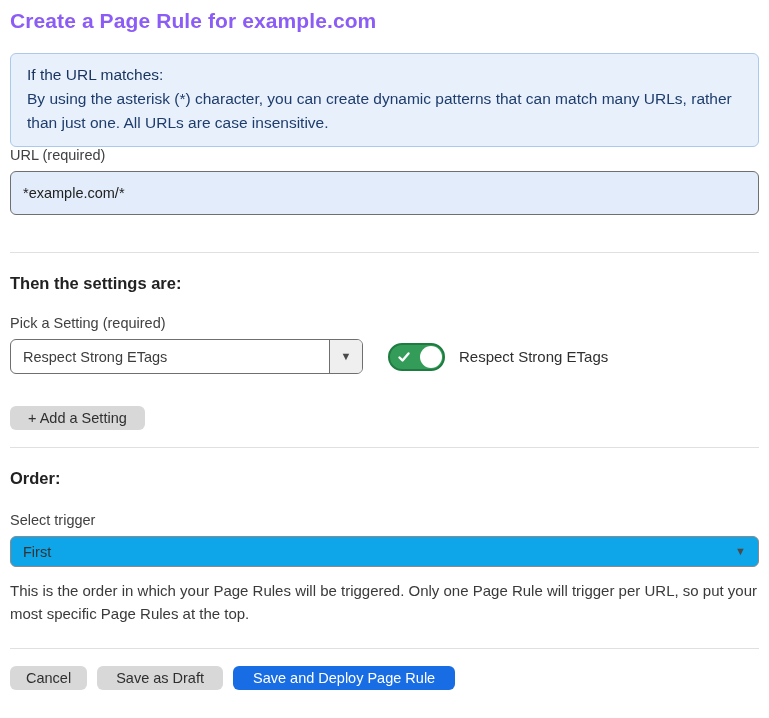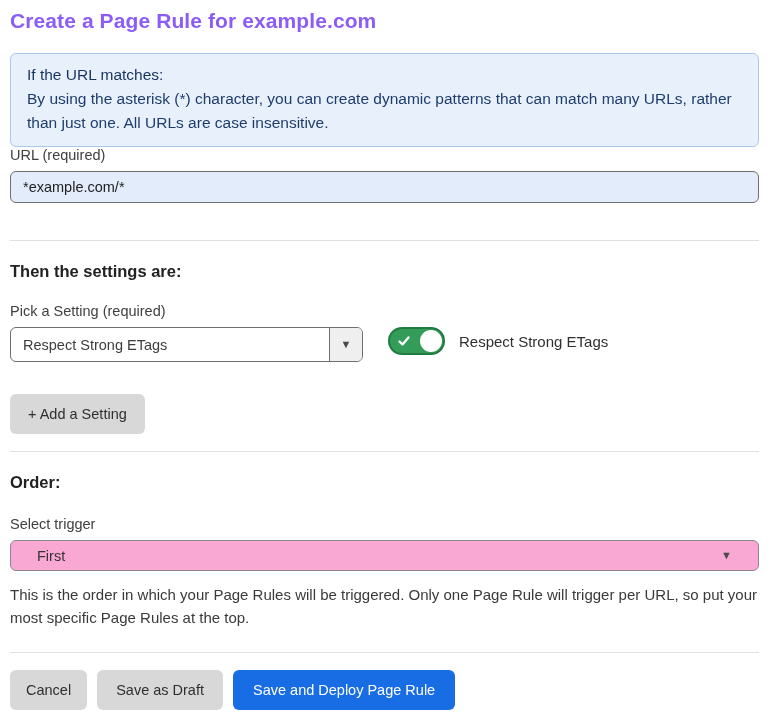--- a/index.html
+++ b/index.html
@@ -47,21 +47,21 @@
     display: block;
     font-size: 14.5px;
     color: #414141;
     margin-bottom: 8px;
   }
 
   
   .url-field { }
   .url-input {
     width: 749px;
-    height: 32px;
+    height: 44px;
     background: #e3ecfa;
     border: 1px solid #6f6f6f;
     border-radius: 6px;
     padding: 0 12px;
     font-size: 14.5px;
     color: #222222;
     font-family: "Liberation Sans", "DejaVu Sans", sans-serif;
     outline: none;
   }
 
@@ -81,21 +81,21 @@
     font-weight: 700;
     color: #222222;
     margin-top: 21px;
   }
 
   
   .picker-label { margin-top: 22px; }
   .setting-row {
     margin-top: 0;
     display: flex;
-    align-items: flex-start;
+    align-items: center;
   }
   .setting-select {
     width: 353px;
     height: 35px;
     background: #ffffff;
     border: 1px solid #6f6f6f;
     border-radius: 6px;
     display: flex;
     align-items: stretch;
     cursor: pointer;
@@ -155,44 +155,44 @@
     margin-left: 14px;
     font-size: 15px;
     color: #2f2f2f;
   }
 
   
   .btn {
     display: inline-flex;
     align-items: center;
     justify-content: center;
-    height: 40px;
+    height: 24px;
     border: none;
     border-radius: 6px;
     font-size: 14.5px;
     font-family: "Liberation Sans", "DejaVu Sans", sans-serif;
     cursor: pointer;
     padding: 0 16px;
   }
   .btn-gray { background: #d8d8d8; color: #2f2f2f; }
   .btn-blue { background: #186ce4; color: #ffffff; }
   .add-setting-btn { margin-top: 32px; padding: 0 18px; }
 
   
   .order-select-label { margin-top: 24px; }
   .order-select {
     width: 749px;
     height: 31px;
-    background: #f9a8d4;
+    background: #0ea5e9;
     border: 1px solid #8a8a8a;
     border-radius: 6px;
     display: flex;
     align-items: center;
     justify-content: space-between;
-    padding: 0 26px;
+    padding: 0 12px;
     font-size: 14.5px;
     color: #333333;
     cursor: pointer;
   }
   .order-help {
     margin-top: 12px;
     font-size: 15px;
     line-height: 23px;
     color: #3a3a3a;
     max-width: 749px;

